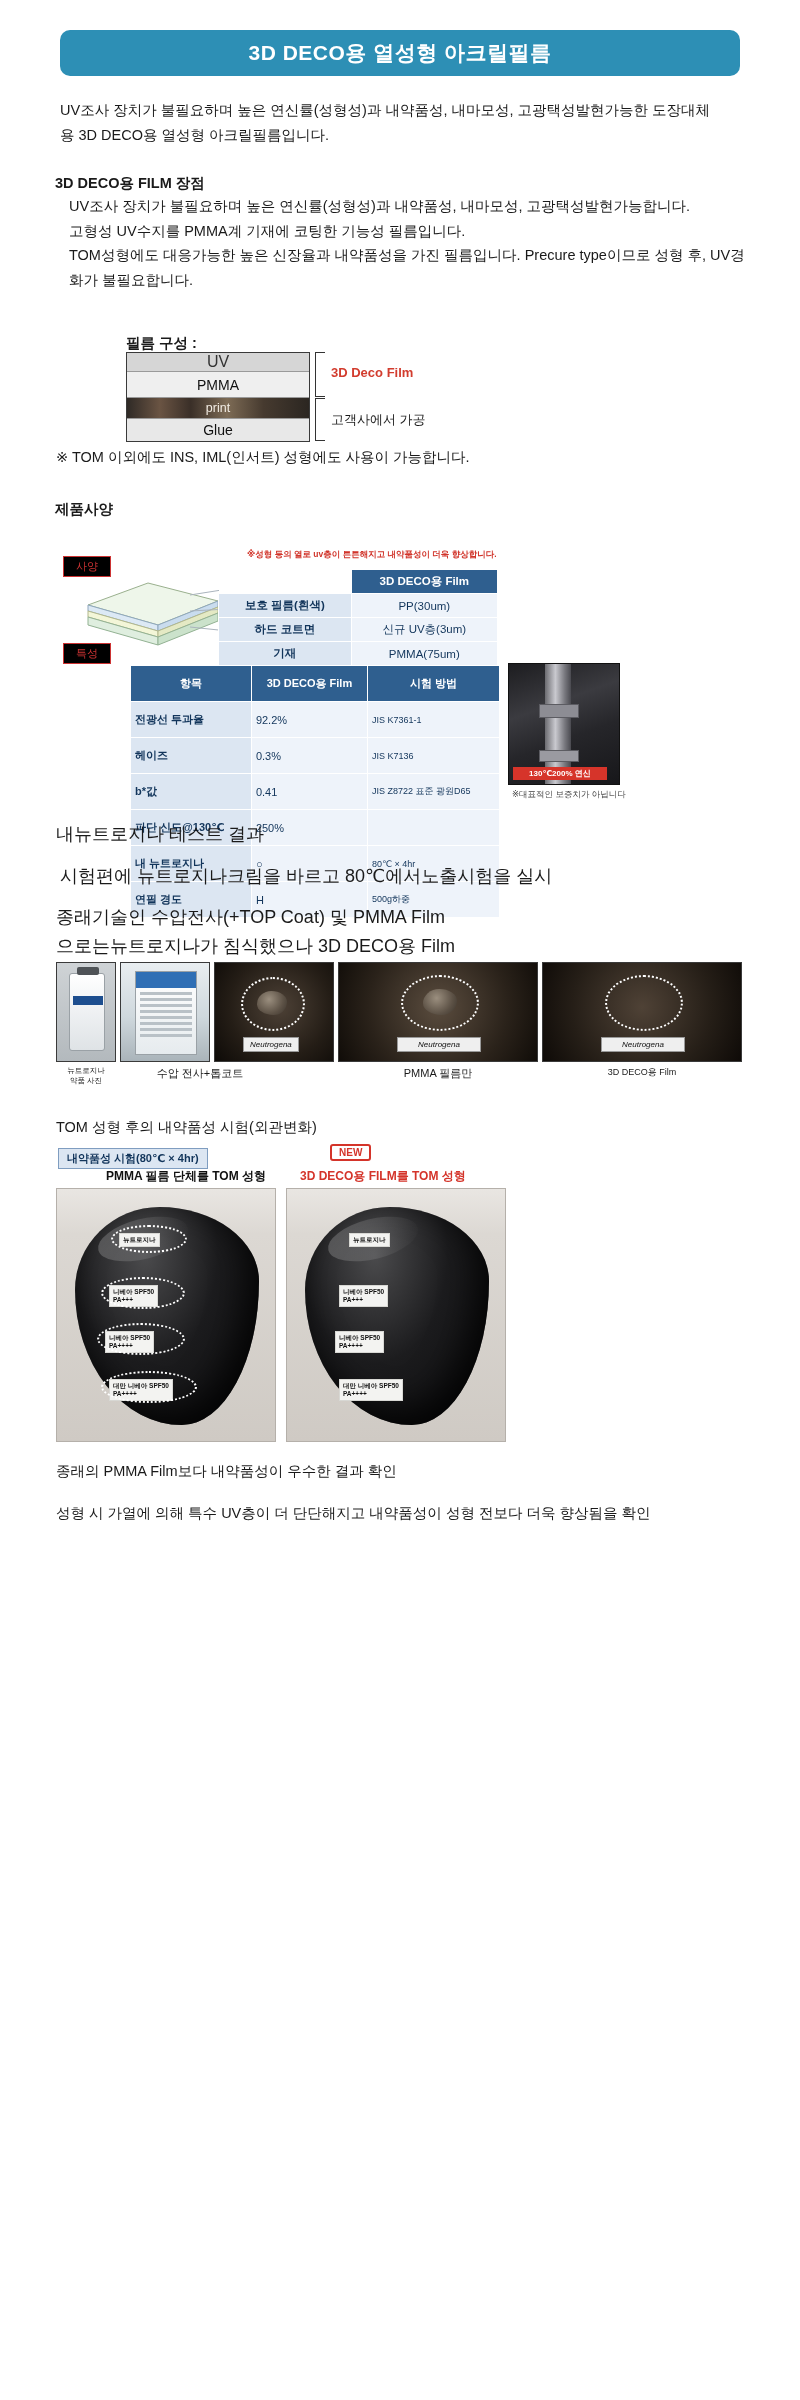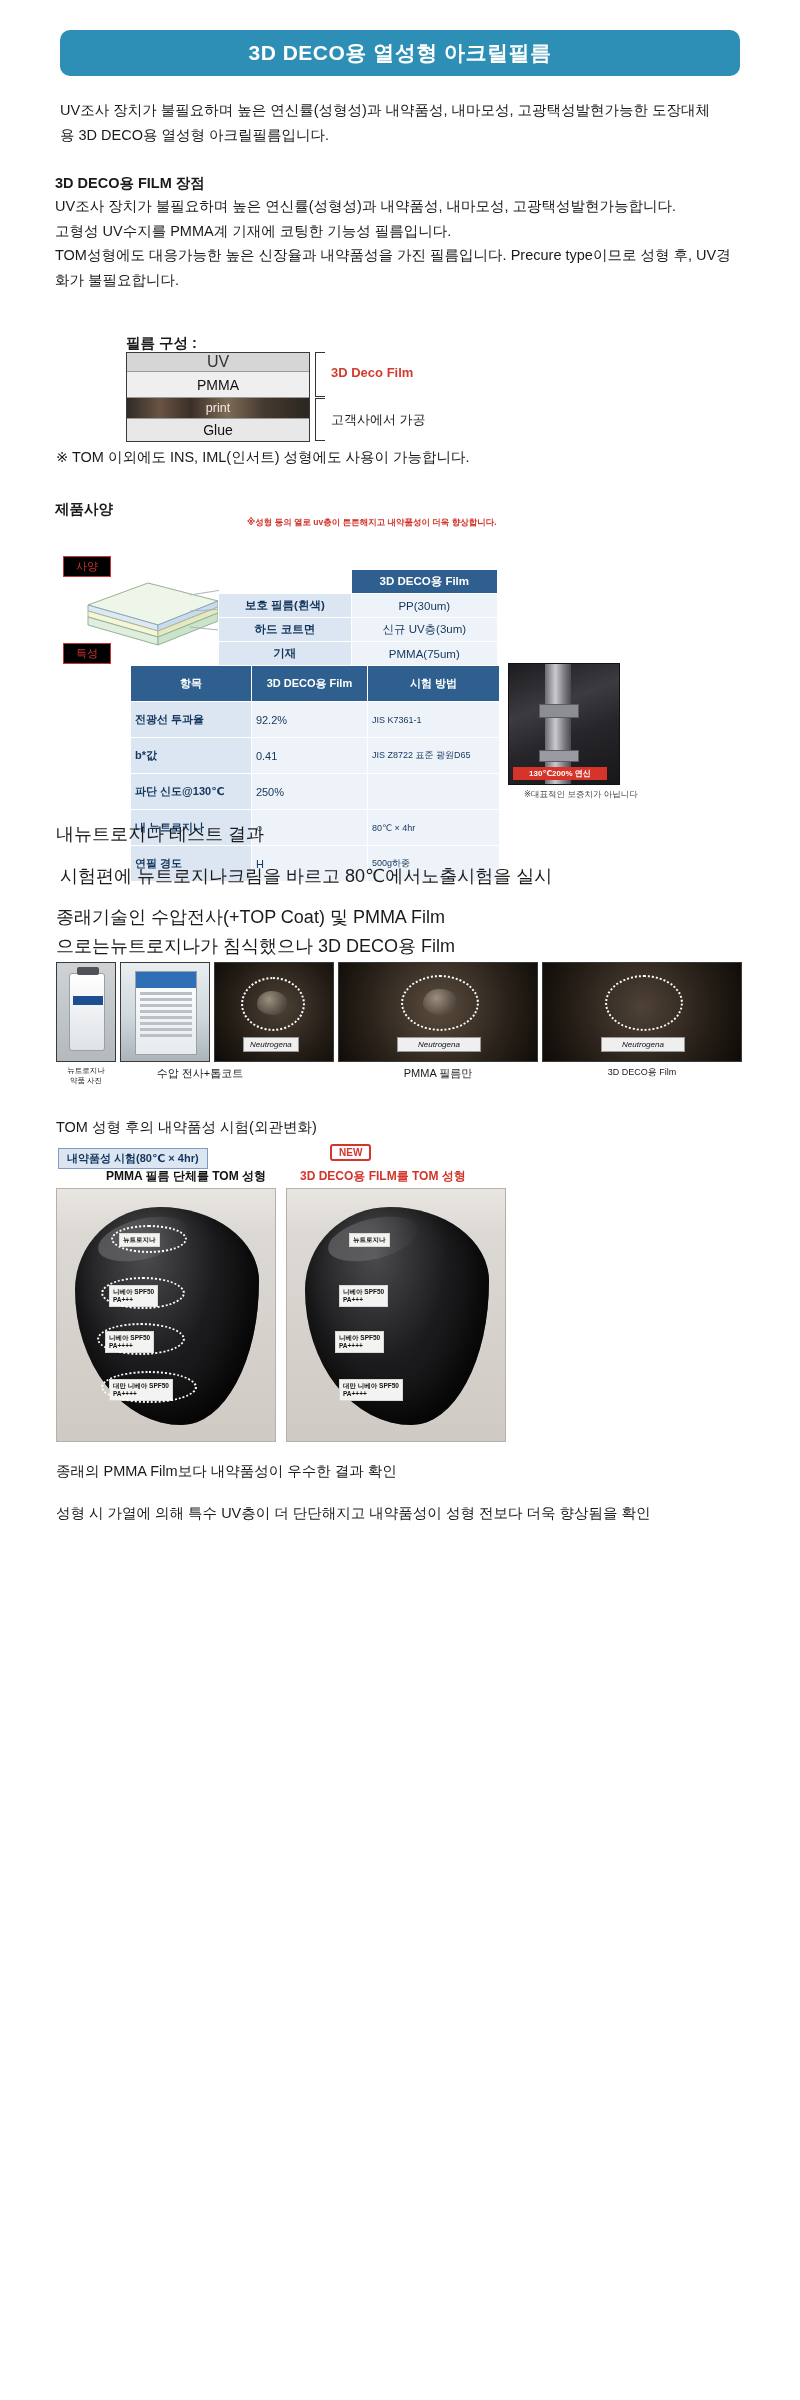--- a/index.html
+++ b/index.html
@@ -117,21 +117,21 @@
 
   
   .spec-head {
     position: absolute;
     left: 55px; top: 500px;
     font-size: 14.5px; font-weight: bold;
   }
 
   .red-note {
     position: absolute;
-    left: 247px; top: 517px;
+    left: 247px; top: 549px;
     font-size: 8.5px; color: #d1342a; font-weight: bold;
   }
 
   .tag {
     position: absolute;
     border: 1px solid #c33;
     color: #c33;
     font-size: 11px;
     padding: 2px 12px;
     background: #000000;
@@ -198,21 +198,21 @@
   }
   .machine-photo .grip2 {
     position: absolute; left: 30px; top: 86px; width: 40px; height: 12px;
     background: #9a9aa1; border: 1px solid #5c5c62;
   }
   .machine-photo .caption {
     position: absolute; left: 4px; bottom: 4px;
     background: #d6342a; color: #fff; font-size: 8px; padding: 1px 16px; font-weight: bold;
   }
   .machine-note {
-    position: absolute; left: 524px; top: 789px;
+    position: absolute; left: 512px; top: 789px;
     font-size: 8.5px; color: #444;
   }
 
   
   .txt-block { position: absolute; font-size: 18px; line-height: 1.6; }
   .t-neuto-1 { left: 56px; top: 820px; }
   .t-neuto-2 { left: 60px; top: 862px; }
   .t-neuto-3 { left: 56px; top: 903px; width: 700px; }
 
   
@@ -330,21 +330,21 @@
 
 <div class="page">
 
   <div class="title-banner">
     <span class="t">3D DECO용 열성형 아크릴필름</span>
   </div>
 
   <div class="intro"> UV조사 장치가 불필요하며 높은 연신률(성형성)과 내약품성, 내마모성, 고광택성발현가능한 도장대체용 3D DECO용 열성형 아크릴필름입니다.</div>
 
   <div class="adv-head">3D DECO용 FILM 장점</div>
-  <div class="adv-body" style="white-space: pre-line;">UV조사 장치가 불필요하며 높은 연신률(성형성)과 내약품성, 내마모성, 고광택성발현가능합니다.
+  <div class="adv-body" style="white-space: pre-line; margin-left: 14px;">UV조사 장치가 불필요하며 높은 연신률(성형성)과 내약품성, 내마모성, 고광택성발현가능합니다.
 고형성 UV수지를 PMMA계 기재에 코팅한 기능성 필름입니다.
 TOM성형에도 대응가능한 높은 신장율과 내약품성을 가진 필름입니다. Precure type이므로 성형 후, UV경화가 불필요합니다.</div>
 
   <div class="film-label">필름 구성 :</div>
   <div class="film-stack">
     <div class="film-layer uv">UV</div>
     <div class="film-layer pmma">PMMA</div>
     <div class="film-layer print">print</div>
     <div class="film-layer glue">Glue</div>
   </div>
@@ -403,20 +403,25 @@
         <th>시험 방법</th>
       </tr>
     </thead>
     <tbody>
       <tr>
         <td>전광선 투과율</td>
         <td>92.2%</td>
         <td>JIS K7361-1</td>
       </tr>
       <tr>
+        <td>헤이즈</td>
+        <td>0.3%</td>
+        <td>JIS K7136</td>
+      </tr>
+      <tr>
         <td>b*값</td>
         <td>0.41</td>
         <td style="white-space:pre-line;">JIS Z8722 표준 광원D65</td>
       </tr>
       <tr>
         <td>파단 신도@130℃</td>
         <td>250%</td>
         <td></td>
       </tr>
       <tr>

